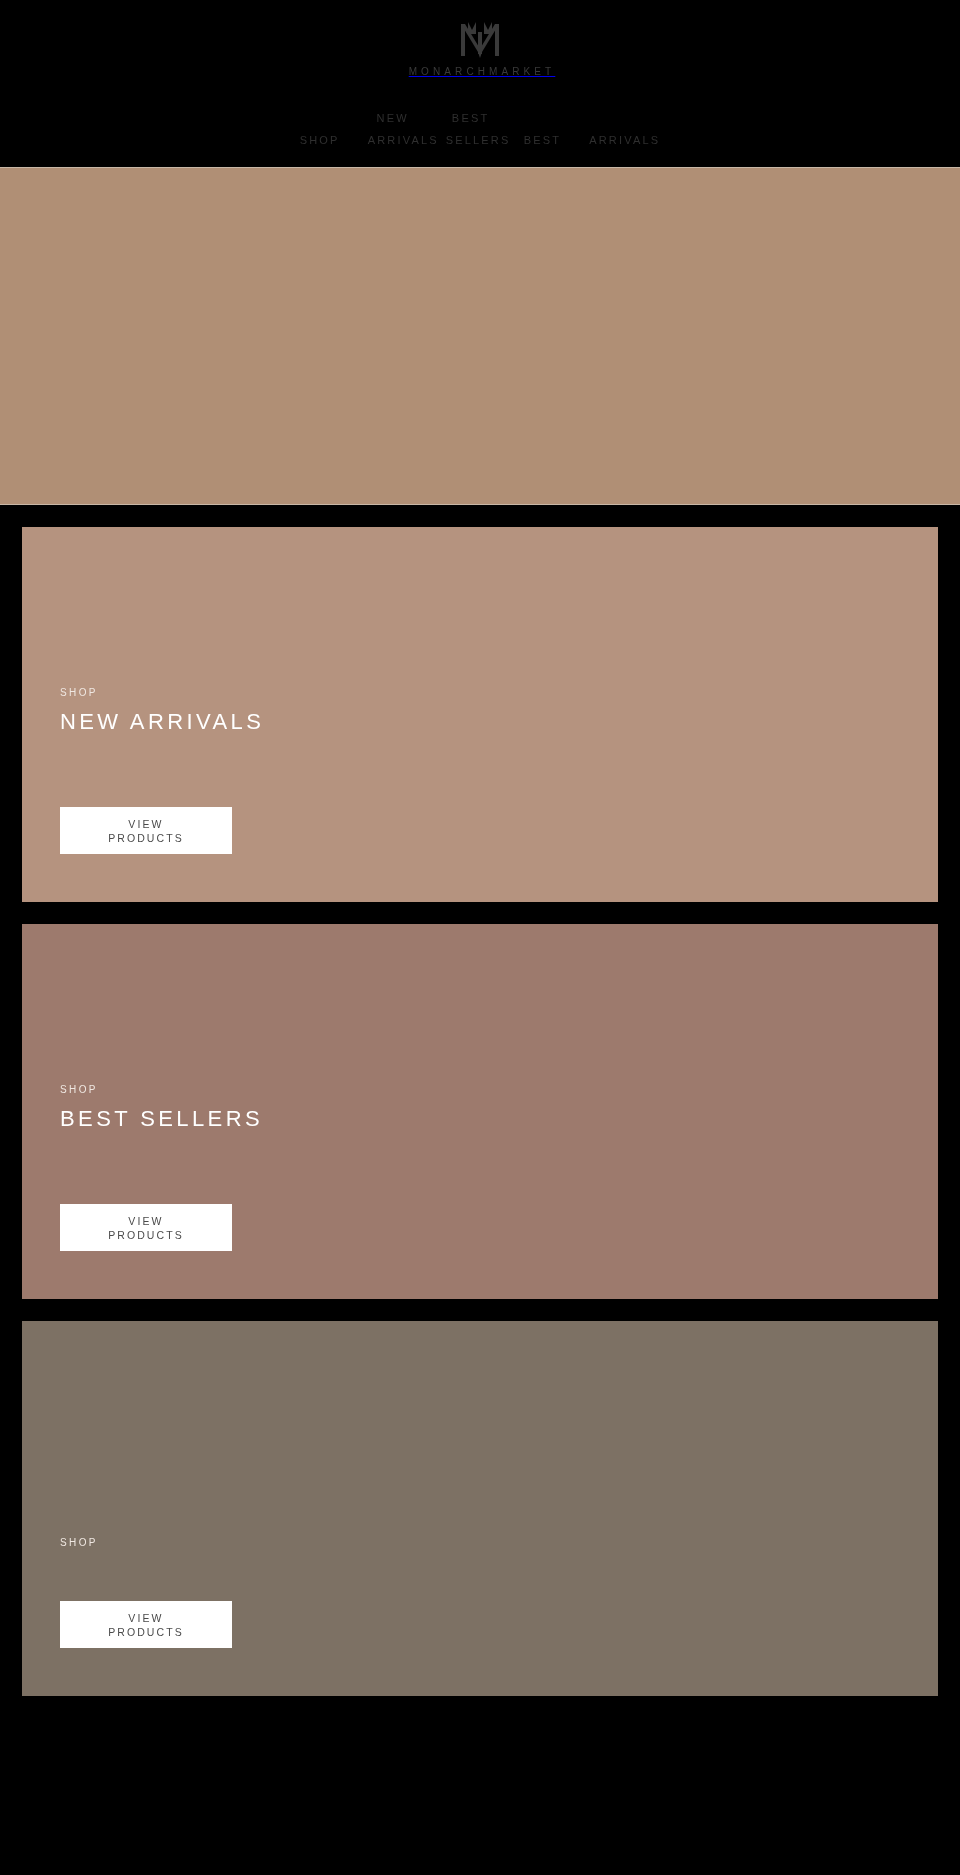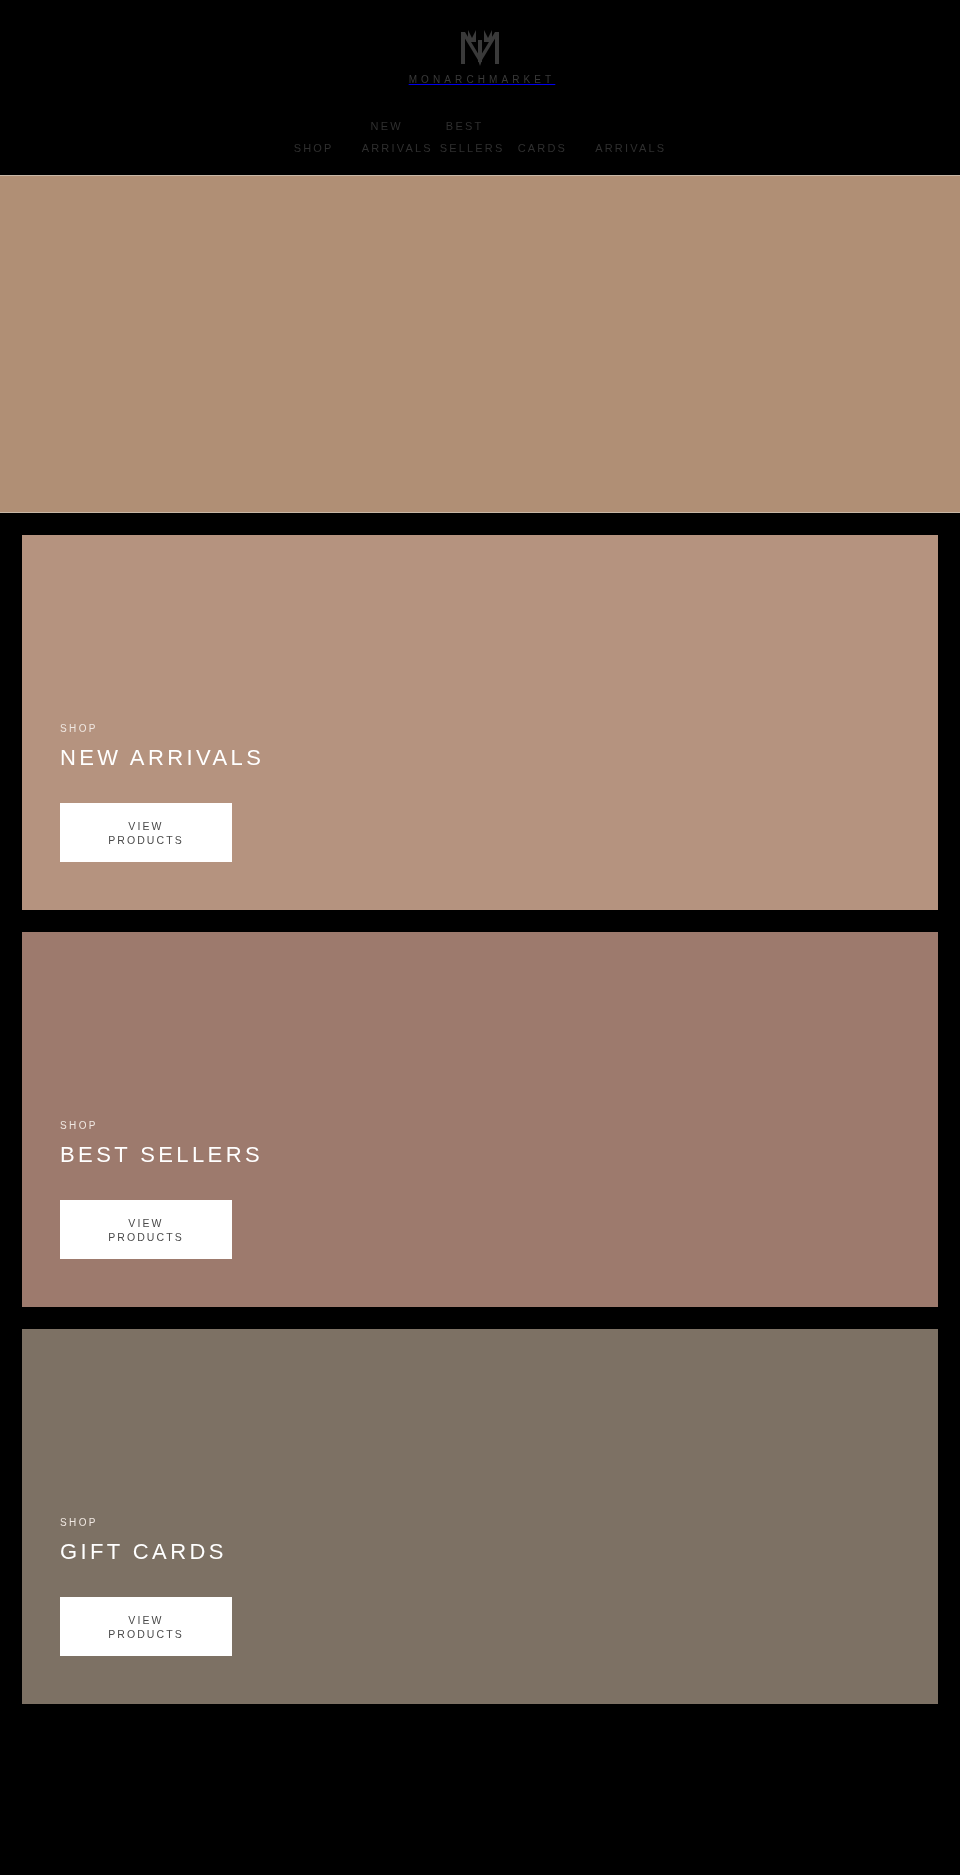--- a/index.html
+++ b/index.html
@@ -7,21 +7,21 @@
     width:960px;
     background:#000000;
     font-family:"Liberation Sans", sans-serif;
     -webkit-font-smoothing:antialiased;
   }
   body { width:960px; height:1875px; overflow:hidden; position:relative; }
 
   
   .site-header {
     background:#000000;
-    padding-top:26px;
+    padding-top:18px;
     width:960px;
   }
   .logo-block {
     display:flex;
     flex-direction:column;
     align-items:center;
     justify-content:center;
   }
   .logo-mark { width:52px; height:42px; display:block; }
   .logo-word {
@@ -88,35 +88,36 @@
   .card-title {
     font-size:22px;
     letter-spacing:3.4px;
     color:#ffffff;
     font-weight:400;
     line-height:1;
     margin-bottom:34px;
   }
   .card-button {
     width:172px;
-    height:59px;
+    height:47px;
     background:#ffffff;
     border:none;
     display:flex;
     align-items:center;
     justify-content:center;
     text-align:center;
     font-family:"Liberation Sans", sans-serif;
     font-size:10.5px;
     letter-spacing:2.1px;
     line-height:14px;
     color:#4a4a4a;
     cursor:pointer;
     margin-bottom:48px;
     text-decoration:none;
+    margin-top:40px;
   }
   .card-button span { display:block; }
 </style>
 </head>
 <body>
 
 <header class="site-header">
   <a class="logo-block" href="#">
     <span>
       <svg class="logo-mark" viewBox="0 0 52 42" xmlns="http://www.w3.org/2000/svg">
@@ -132,21 +133,21 @@
         </g>
       </svg>
     </span>
     <span class="logo-word">MONARCHMARKET</span>
   </a>
 
   <nav class="main-nav">
     <a class="nav-item" href="#">SHOP</a>
     <a class="nav-item wrap" href="#">NEW ARRIVALS</a>
     <a class="nav-item wrap" href="#">BEST SELLERS</a>
-    <a class="nav-item" href="#">CARDS</a>
+    <a class="nav-item" href="#">BEST</a>
     <a class="nav-item" href="#">ARRIVALS</a>
   </nav>
 </header>
 
 <section class="hero"></section>
 
 <section class="cards">
 
   <article class="category-card" style="background:#b5937f;">
     <div class="card-eyebrow">SHOP</div>
@@ -165,21 +166,20 @@
     <a class="card-button" href="#">
       <span>
         <span>VIEW</span>
         <span>PRODUCTS</span>
       </span>
     </a>
   </article>
 
   <article class="category-card" style="background:#7d7164;">
     <div class="card-eyebrow">SHOP</div>
-    <h2 class="card-title">GIFT CARDS</h2>
     <a class="card-button" href="#">
       <span>
         <span>VIEW</span>
         <span>PRODUCTS</span>
       </span>
     </a>
   </article>
 
 </section>
 

